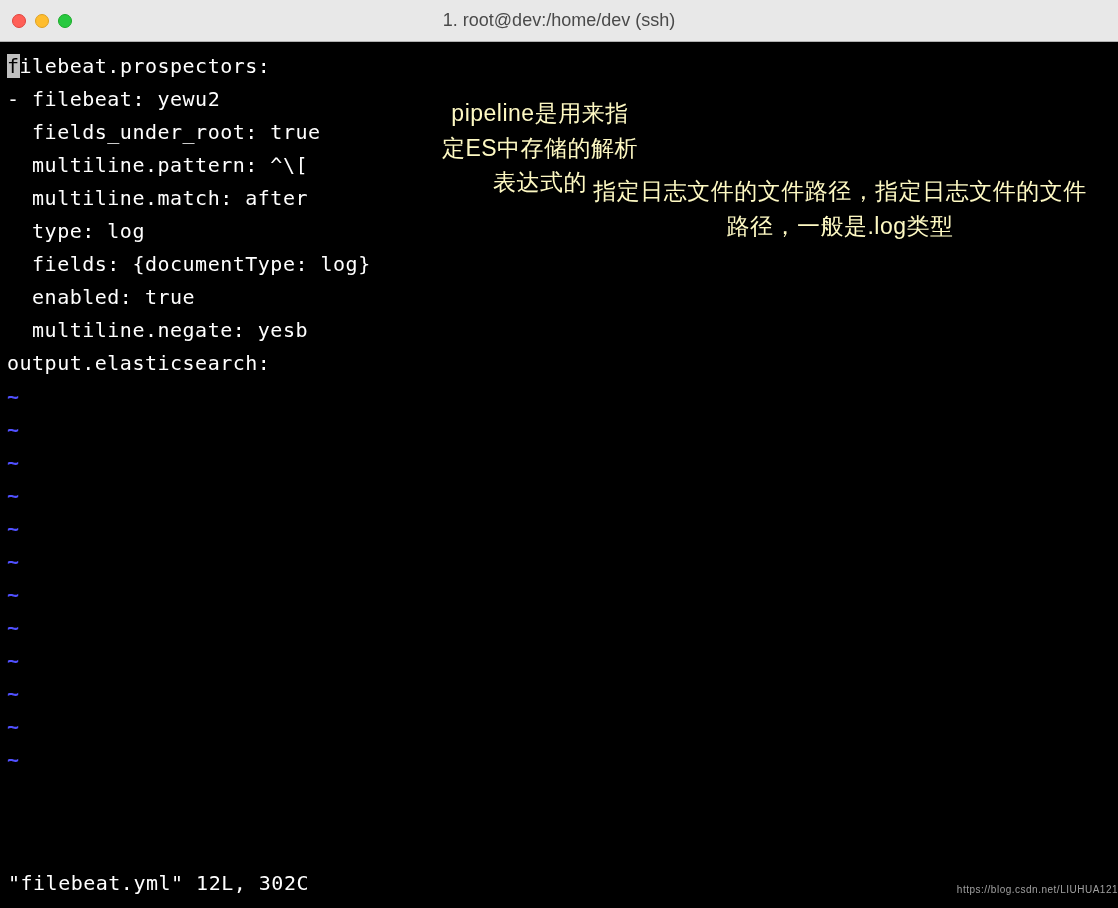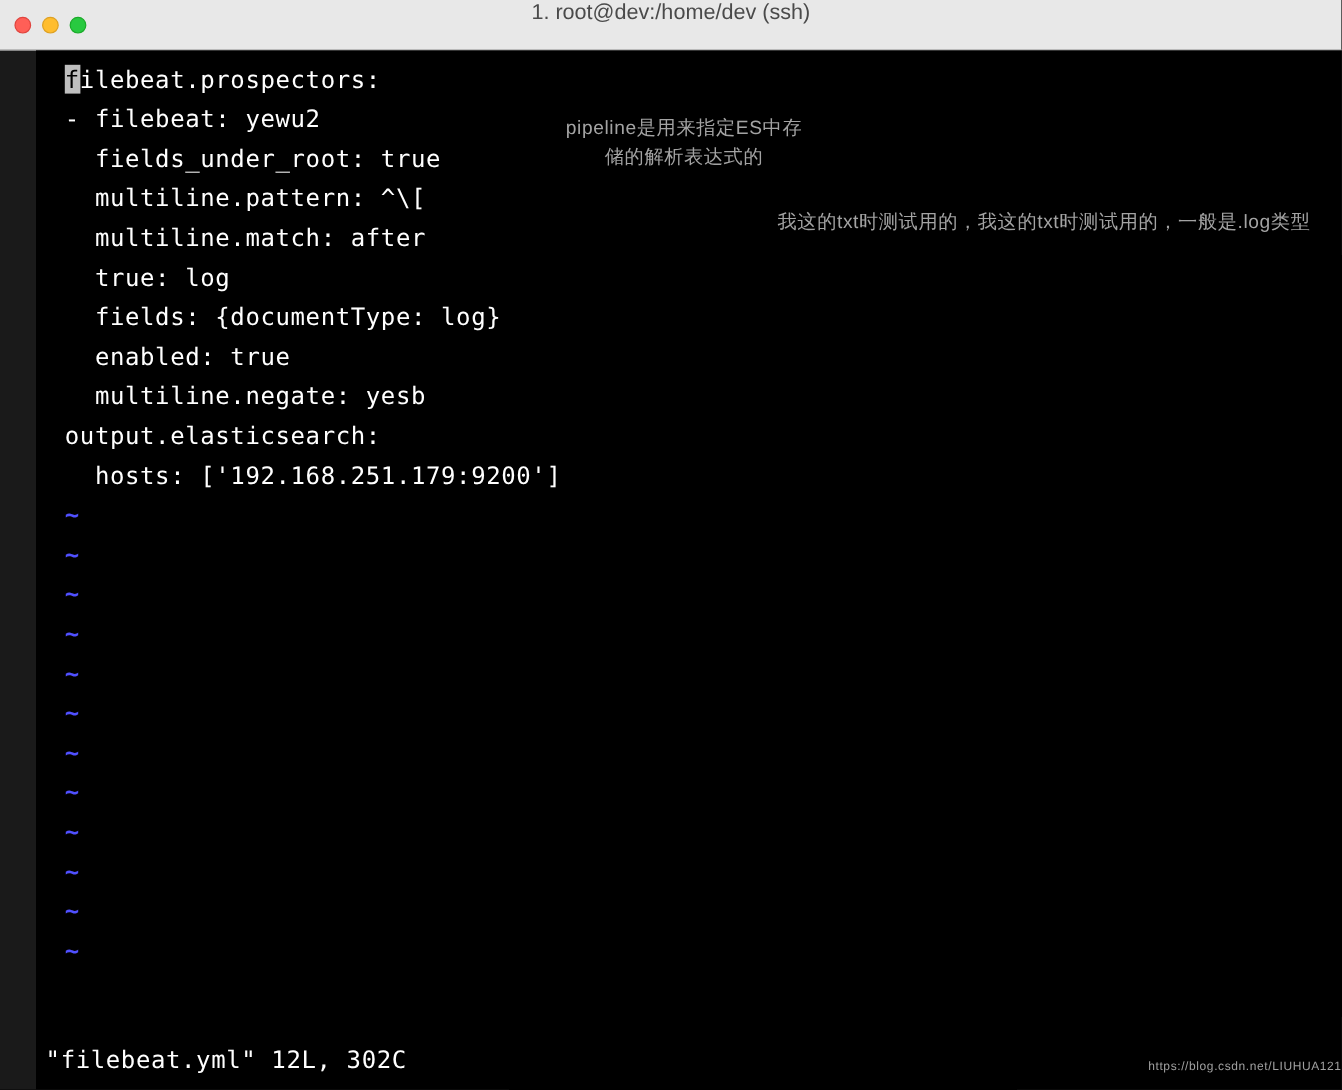--- a/index.html
+++ b/index.html
@@ -14,20 +14,21 @@
       font-family: "Menlo", "Monaco", "Consolas", monospace;
       font-size: 20px;
       overflow: hidden;
       position: relative;
     }
     .title-bar {
       height: 42px;
       background: #e8e8e8;
       border-bottom: 1px solid #b0b0b0;
       display: flex;
+      align-items: center;
       padding: 0 12px;
       position: relative;
     }
     .traffic-lights {
       display: flex;
       gap: 9px;
       align-items: center;
     }
     .traffic-light {
       width: 14px;
@@ -43,26 +44,25 @@
       transform: translateX(-50%);
       color: #4a4a4a;
       font-family: -apple-system, "Helvetica Neue", sans-serif;
       font-size: 18px;
       font-weight: 400;
     }
     .terminal {
       background: #000;
       color: #fff;
       height: calc(100% - 42px);
-      padding: 8px 24px;
+      padding: 8px 7px;
       position: relative;
       line-height: 1.65;
       font-size: 20px;
       letter-spacing: 0.5px;
-      margin-left: 30px;
     }
     .line {
       white-space: pre;
       position: relative;
     }
     .cursor-f {
       background: #bfbfbf;
       color: #000;
       padding: 0 0px;
     }
@@ -71,23 +71,23 @@
       font-weight: bold;
     }
     .status-line {
       position: absolute;
       bottom: 8px;
       left: 8px;
       color: #fff;
     }
     .annotation {
       position: absolute;
-      color: #a3a3a3;
+      color: #fef9c3;
       font-family: "PingFang SC", "Microsoft YaHei", sans-serif;
-      font-size: 16px;
+      font-size: 23px;
       line-height: 1.5;
       text-align: center;
       pointer-events: none;
     }
     .anno1 {
       top: 54px;
       left: 440px;
       width: 200px;
     }
     .anno2 {
@@ -115,37 +115,36 @@
   </div>
   <div class="window-title">1. root@dev:/home/dev (ssh)</div>
 </div>
 
 <div class="terminal">
   <div class="line"><span class="cursor-f">f</span><span>ilebeat.prospectors:</span></div>
   <div class="line">- filebeat: yewu2</div>
   <div class="line">  fields_under_root: true</div>
   <div class="line">  multiline.pattern: ^\[</div>
   <div class="line">  multiline.match: after</div>
-  <div class="line">  true: log</div>
+  <div class="line">  type: log</div>
   <div class="line">  fields: {documentType: log}</div>
   <div class="line">  enabled: true</div>
   <div class="line">  multiline.negate: yesb</div>
   <div class="line">output.elasticsearch:</div>
-  <div class="line">  hosts: ['192.168.251.179:9200']</div>
   <div class="line tilde">~</div>
   <div class="line tilde">~</div>
   <div class="line tilde">~</div>
   <div class="line tilde">~</div>
   <div class="line tilde">~</div>
   <div class="line tilde">~</div>
   <div class="line tilde">~</div>
   <div class="line tilde">~</div>
   <div class="line tilde">~</div>
   <div class="line tilde">~</div>
   <div class="line tilde">~</div>
   <div class="line tilde">~</div>
   <div class="status-line">"filebeat.yml" 12L, 302C</div>
 
   <div class="annotation anno1">pipeline是用来指定ES中存储的解析表达式的</div>
-  <div class="annotation anno2">我这的txt时测试用的，我这的txt时测试用的，一般是.log类型</div>
+  <div class="annotation anno2">指定日志文件的文件路径，指定日志文件的文件路径，一般是.log类型</div>
 
   <div class="watermark">https://blog.csdn.net/LIUHUA121</div>
 </div>
 
 </body></html>

